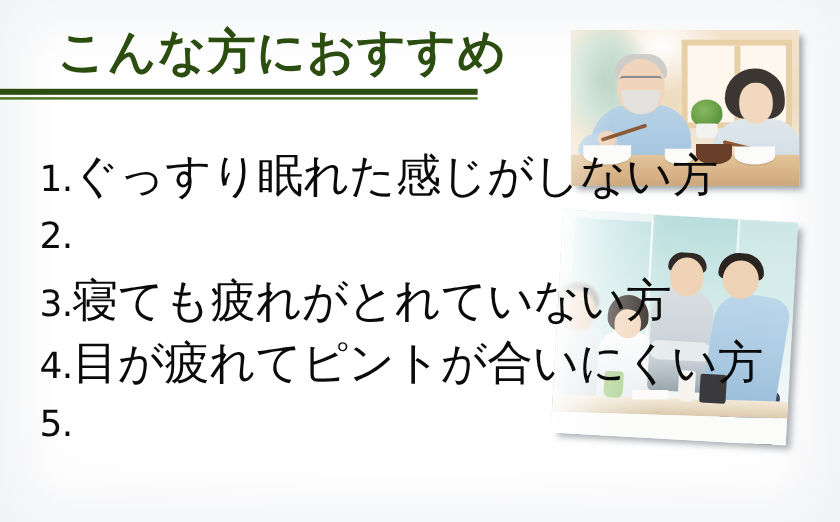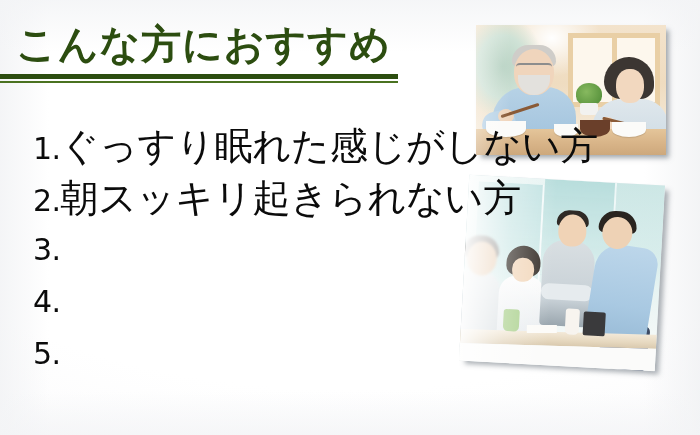--- a/index.html
+++ b/index.html
@@ -37,21 +37,21 @@
 
   
   #title-block {
     position: absolute;
     left: 0;
     top: 22px;
     width: 430px;
   }
   #page-title {
     margin: 0;
-    padding-left: 16px;
+    padding-left: 48px;
     font-family: "DejaVu Sans", "Liberation Sans", sans-serif;
     font-size: 40px;
     line-height: 1.12;
     font-weight: 700;
     letter-spacing: 0.02em;
     color: #2c4d10;
     white-space: nowrap;
   }
   #title-rule {
     margin-top: 7px;
@@ -514,26 +514,27 @@
     <div class="haze"></div>
   </div>
 
   <ul id="benefit-list">
     <li>
       <span class="item-num">1.</span>
       <span class="item-text">ぐっすり眠れた感じがしない方</span>
     </li>
     <li>
       <span class="item-num">2.</span>
-      <span class="item-text">朝スッキリ起きられない方</span>
     </li>
     <li>
       <span class="item-num">3.</span>
+      <span class="item-text">寝ても疲れがとれていない方</span>
     </li>
     <li>
       <span class="item-num">4.</span>
+      <span class="item-text">目が疲れてピントが合いにくい方</span>
     </li>
     <li>
       <span class="item-num">5.</span>
     </li>
   </ul>
 
 </div>
 
 </body></html>

